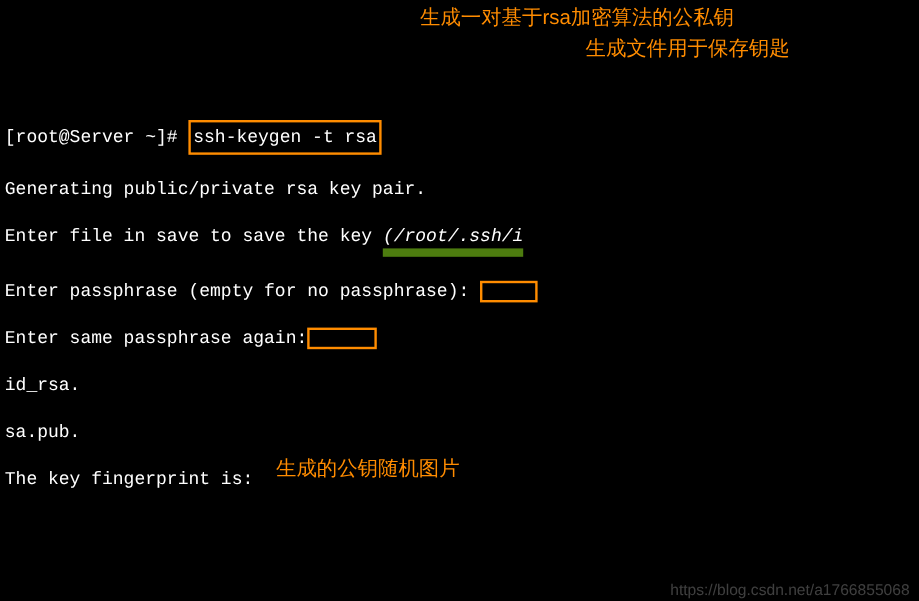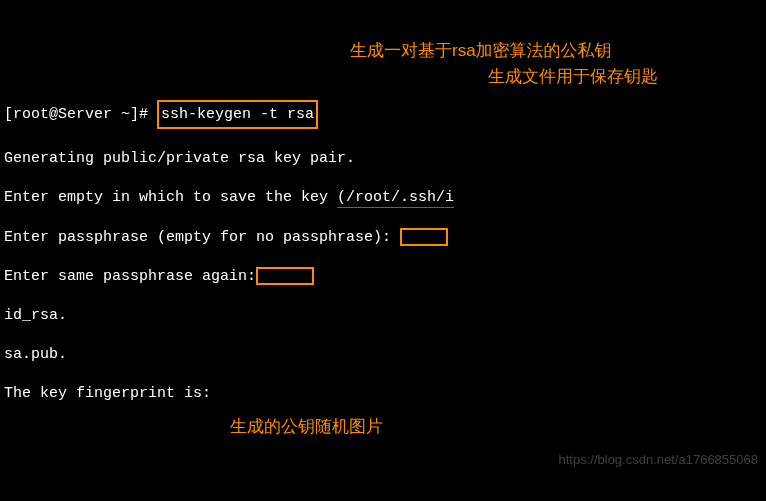--- a/index.html
+++ b/index.html
@@ -16,65 +16,65 @@
       white-space: pre;
     }
     .terminal { padding: 2px 4px; position: relative; }
     .line { display: block; }
     .highlight-orange-box {
       border: 2px solid #ff8c00;
       padding: 3px 2px;
       display: inline-block;
     }
     .orange-underline {
-      border-bottom: 1px solid #4d7c0f;
+      border-bottom: 7px solid #4d7c0f;
       display: inline-block;
+      font-style: italic;
     }
     .orange-box-empty {
       border: 2px solid #ff8c00;
       display: inline-block;
       width: 48px;
       height: 18px;
       vertical-align: middle;
     }
     .orange-box-empty2 {
       border: 2px solid #ff8c00;
       display: inline-block;
       width: 58px;
       height: 18px;
       vertical-align: middle;
     }
     .annotation {
       color: #ff8c00;
       font-family: 'Microsoft YaHei', SimSun, sans-serif;
       font-size: 17px;
       position: absolute;
-      margin-top: 36px;
     }
     .anno1 { top: 4px; left: 350px; }
     .anno2 { top: 30px; left: 488px; }
     .anno3 { top: 380px; left: 230px; }
     .watermark {
       position: absolute;
-      bottom: 32px;
+      bottom: 0;
       right: 8px;
       color: rgba(180,180,180,0.35);
       font-family: Arial, sans-serif;
       font-size: 13px;
     }
   </style>
 </head>
 <body>
 
 
 
 <div class="terminal">
 <span class="line"><span>[root@Server ~]#</span> <span class="highlight-orange-box">ssh-keygen -t rsa</span></span>
 <span class="line">Generating public/private rsa key pair.</span>
-<span class="line"><span>Enter empty in which to save the key </span><span class="orange-underline">(/root/.ssh/i</span></span>
+<span class="line"><span>Enter file in save to save the key </span><span class="orange-underline">(/root/.ssh/i</span></span>
 <span class="line"><span>Enter passphrase (empty for no passphrase): </span><span class="orange-box-empty"></span></span>
 <span class="line"><span>Enter same passphrase again:</span><span class="orange-box-empty2"></span></span>
 <span class="line">id_rsa.</span>
 <span class="line">sa.pub.</span>
 <span class="line">The key fingerprint is:</span>
 
 
 
 
 

